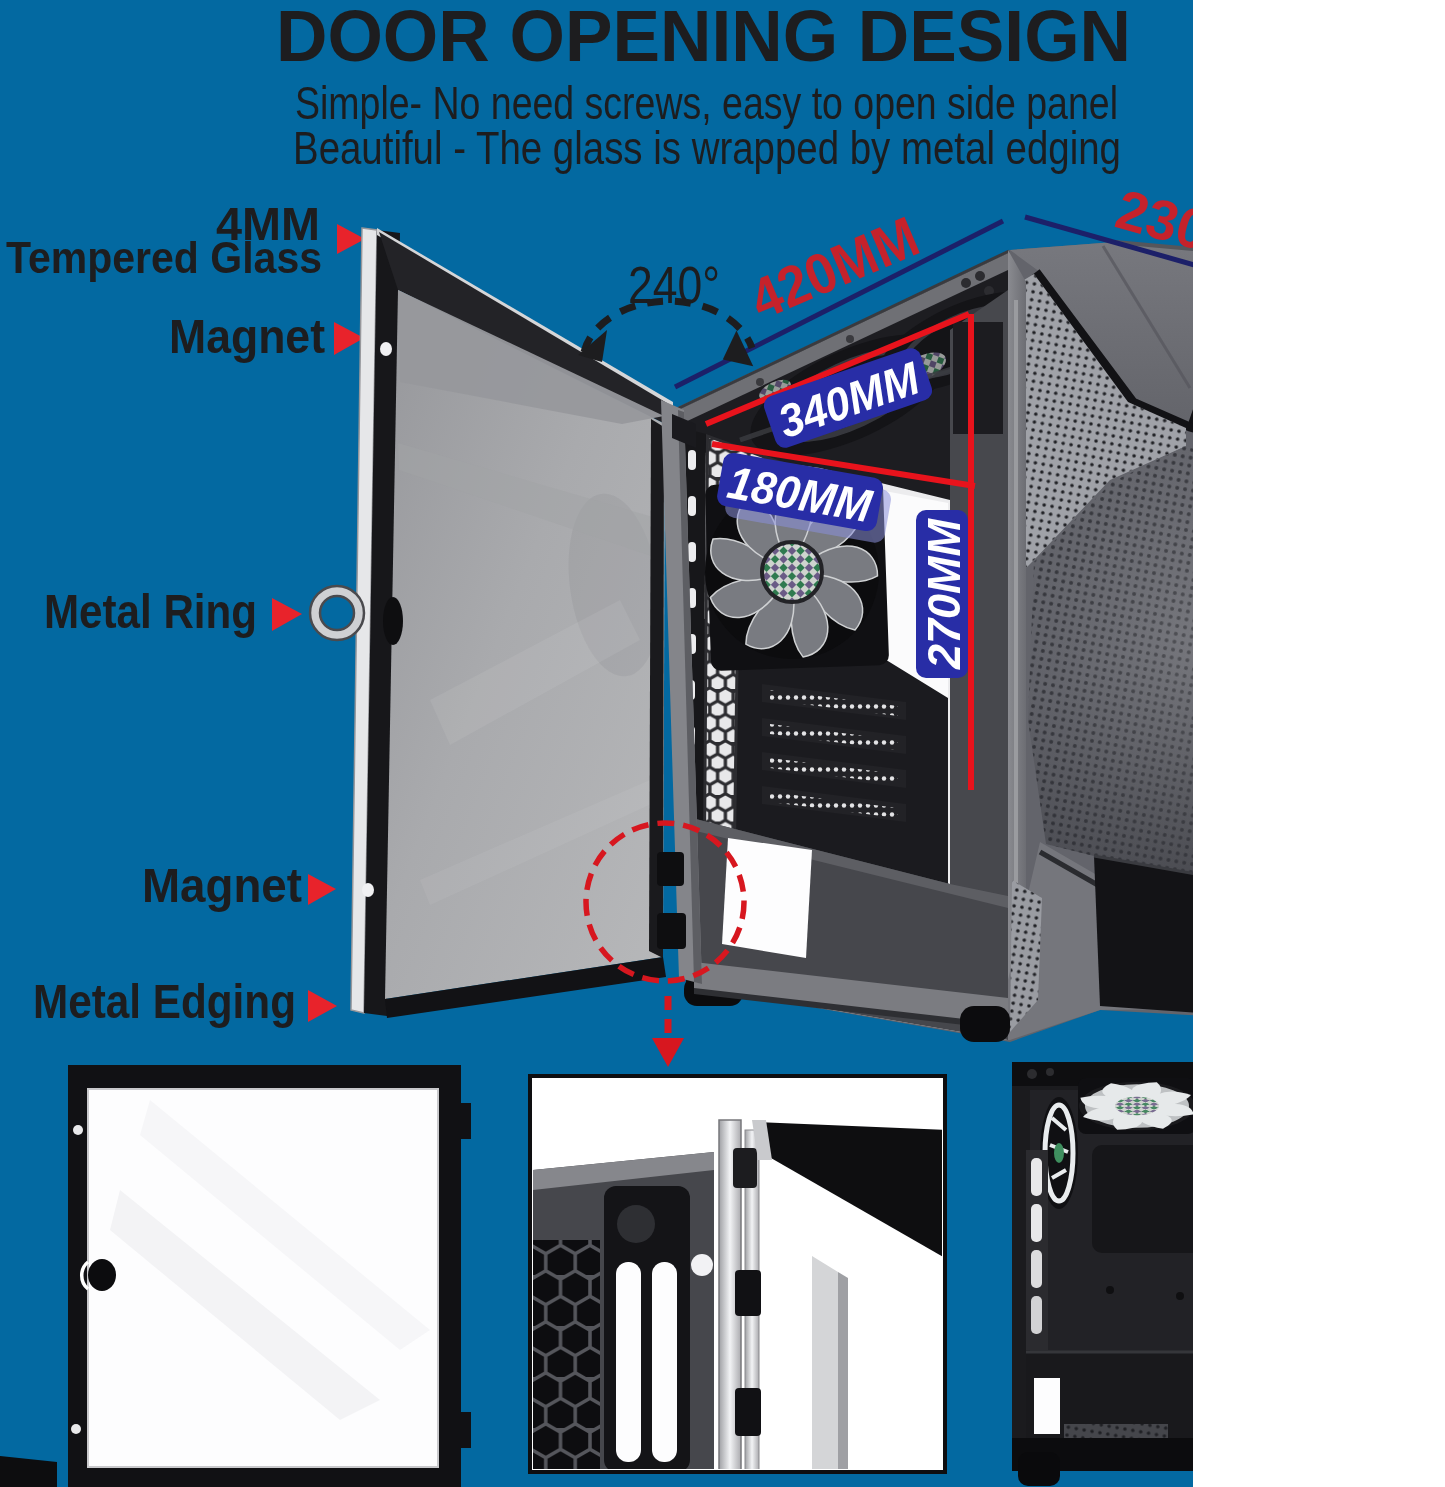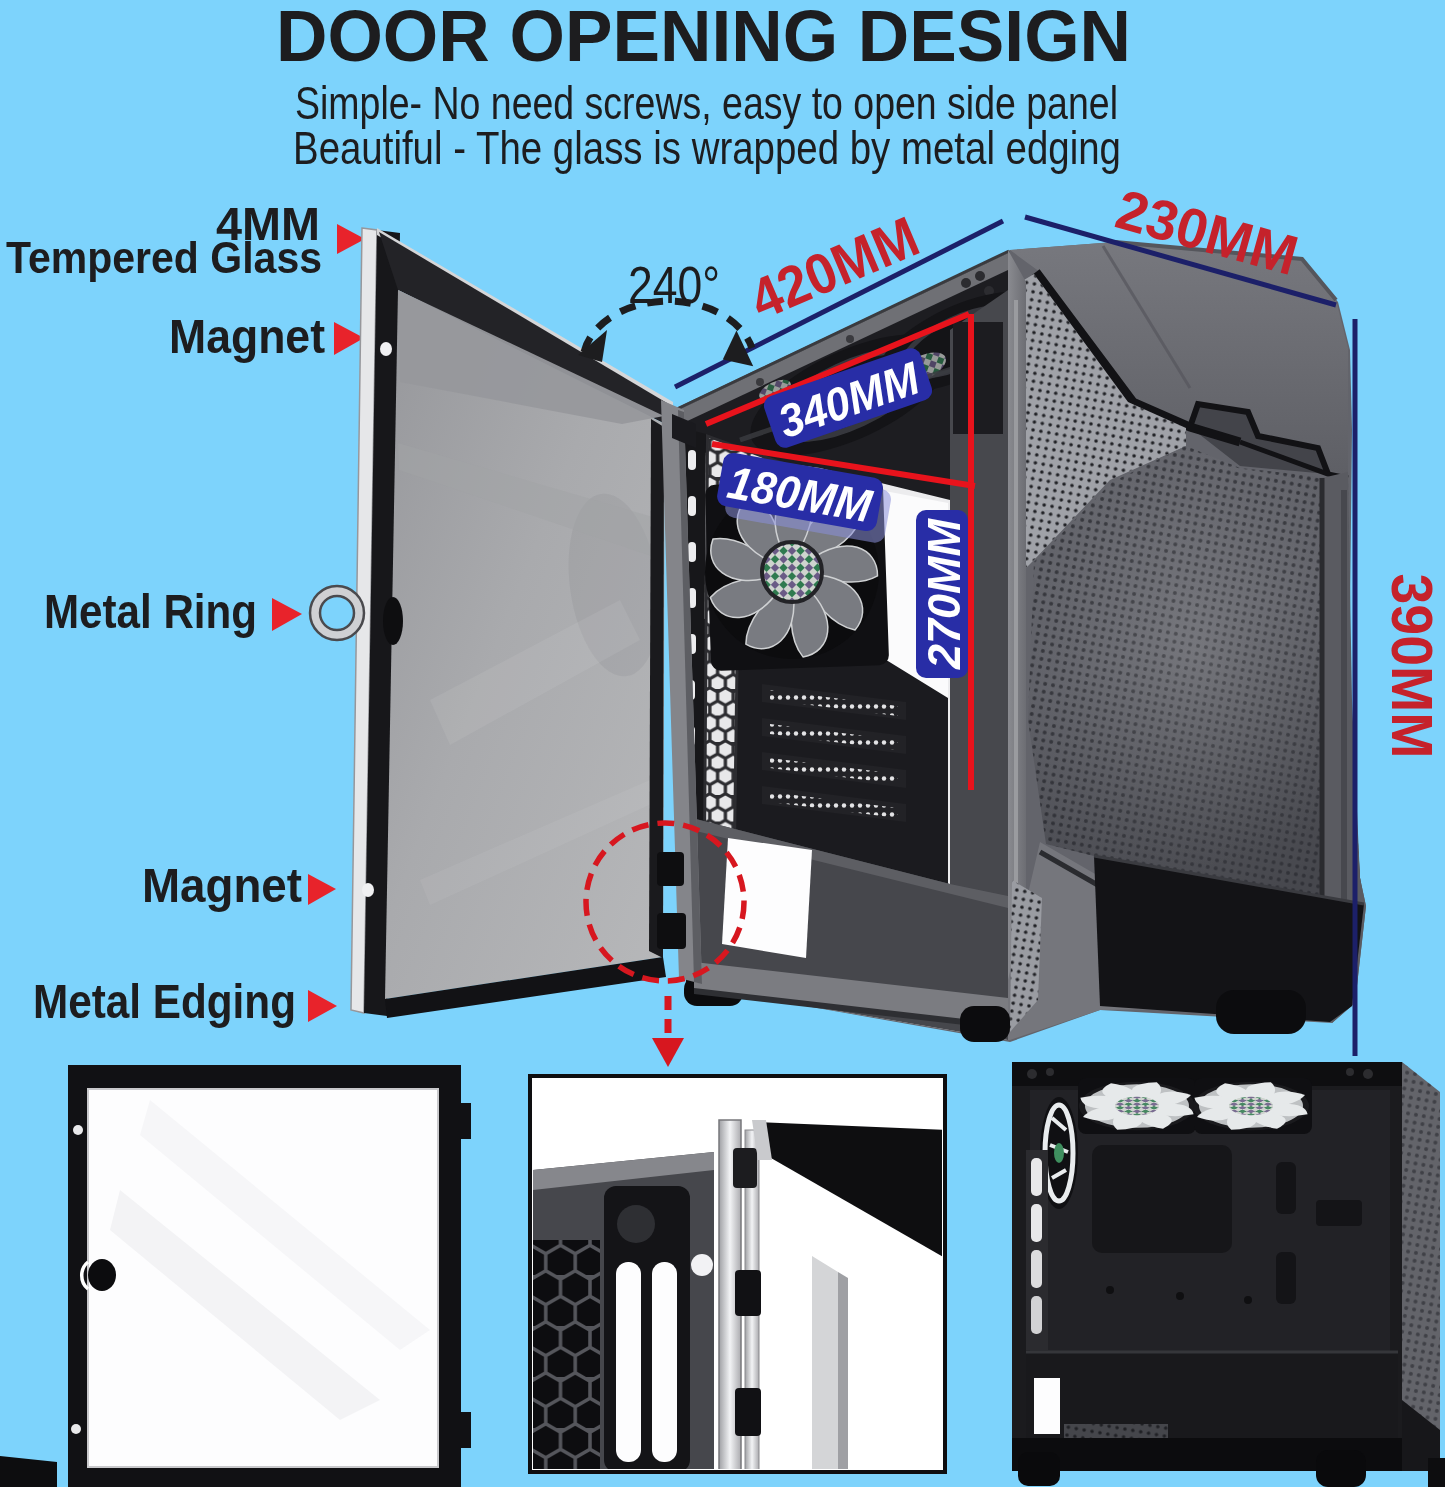--- a/index.html
+++ b/index.html
@@ -1,16 +1,16 @@
 <!DOCTYPE html>
 <html><head>
 <meta charset="utf-8">
 <style>
   html,body{margin:0;padding:0;background:#ffffff;}
-  #page{position:relative;width:1445px;height:1487px;background:#7dd3fc;overflow:hidden;
+  #page{position:relative;width:1193px;height:1487px;background:#0369a1;overflow:hidden;
         font-family:"Liberation Sans", sans-serif;}
   svg{position:absolute;left:0;top:0;}
 </style>
 </head>
 <body>
 <div id="page">
 <svg width="1445" height="1487" viewBox="0 0 1445 1487" xmlns="http://www.w3.org/2000/svg">
 <defs>
   <linearGradient id="glassGrad" x1="0" y1="0" x2="1" y2="1">
     <stop offset="0" stop-color="#96979b"></stop>

